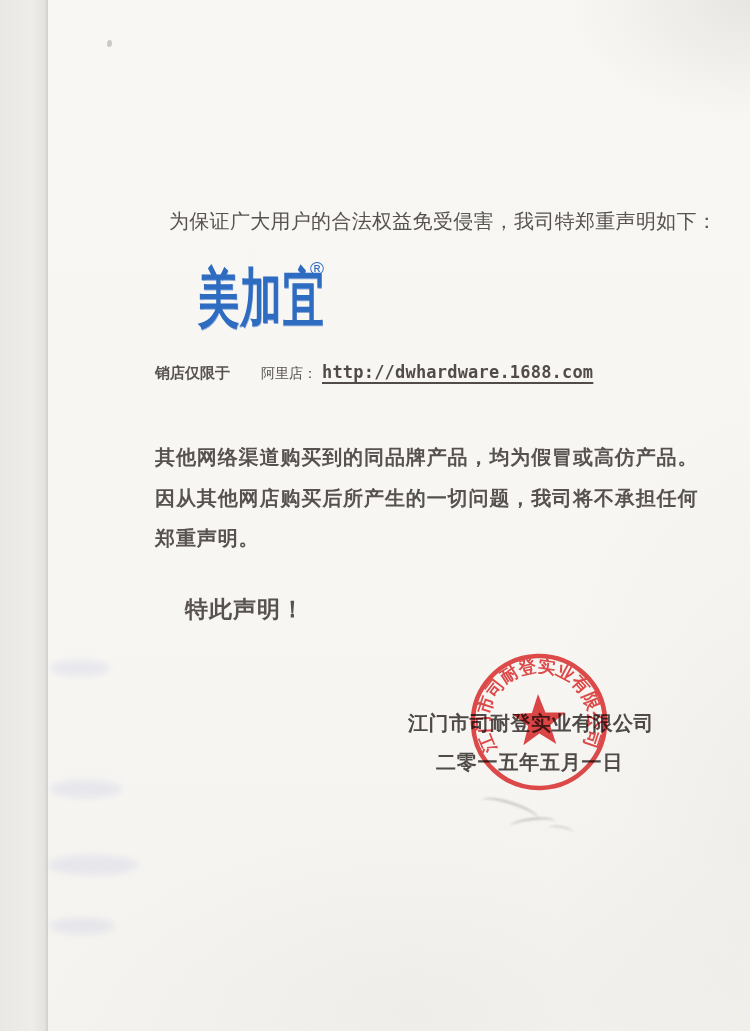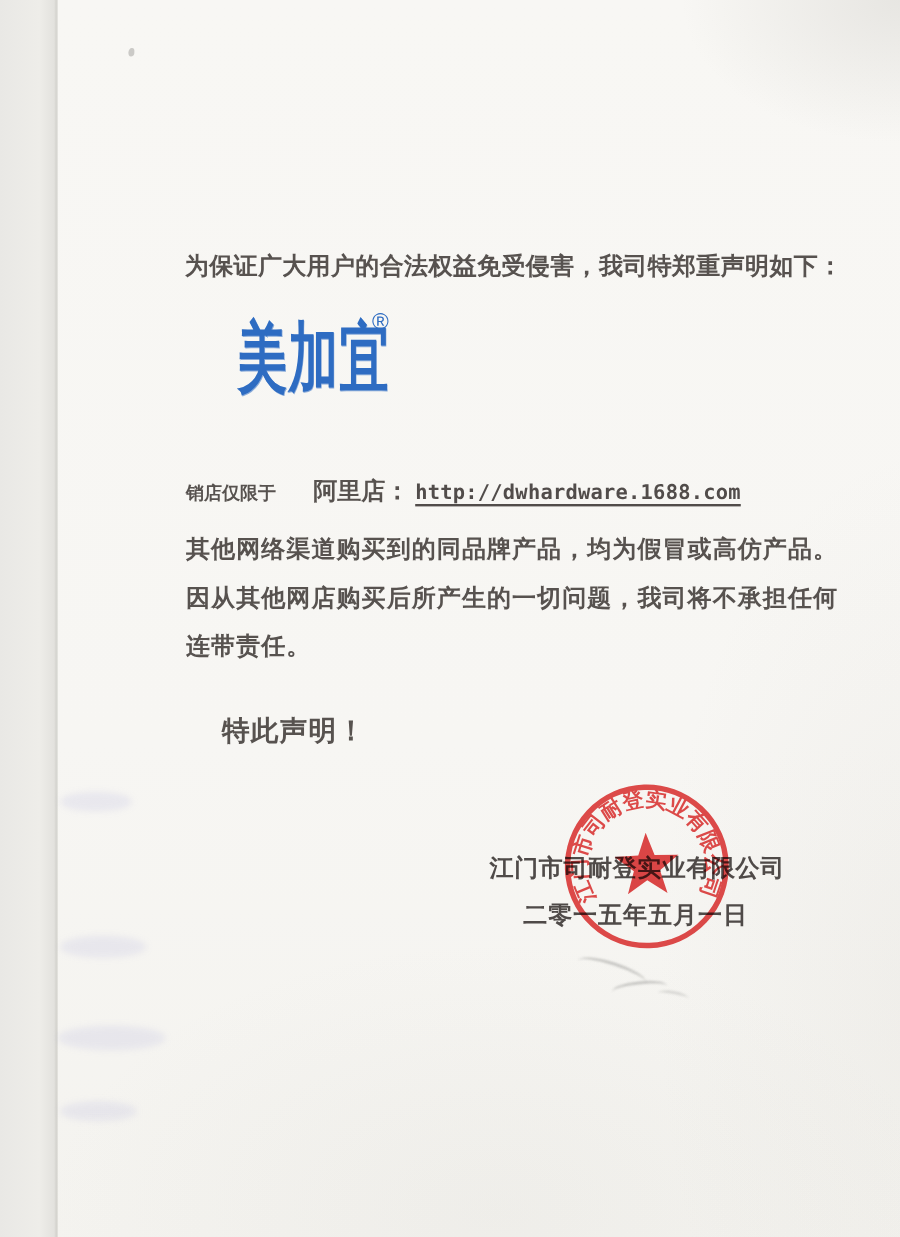--- a/index.html
+++ b/index.html
@@ -41,22 +41,22 @@
     border-radius: 60% 40% 55% 45%;
     filter: blur(0.4px);
   }
   .doc-title {
     position: absolute; left: 0; top: 101px; width: 100%;
     text-align: center;
     font-size: 46px; font-weight: 700; letter-spacing: 3px;
     color: #4d4849;
   }
   .intro-line {
-    position: absolute; left: 154px; top: 208px;
-    font-size: 20px; font-weight: 700; letter-spacing: 0.3px;
+    position: absolute; left: 169px; top: 208px;
+    font-size: 20px; font-weight: 400; letter-spacing: 0.3px;
     color: #57524f; white-space: nowrap;
   }
   .brand-row { position: absolute; left: 198px; top: 256px; }
   .brand-logo {
     display: inline-block;
     font-size: 45px; font-weight: 700; letter-spacing: 1px;
     color: #2e6cc2;
     transform: scaleY(1.42) scaleX(0.92);
     transform-origin: left top;
     text-shadow: 0.5px 0.5px 0 rgba(46,108,194,0.55);
@@ -70,30 +70,29 @@
     font-size: 20px; font-weight: 600; letter-spacing: 0.6px;
     color: #56514e; white-space: nowrap;
   }
   .store-row { position: absolute; white-space: nowrap; }
   .store-row.r1 { top: 362px; left: 155px; }
   .store-row.r2 { top: 402px; left: 287px; }
   .store-prefix {
     display: inline-block; margin-right: 31px;
     font-size: 15px; font-weight: 600; color: #57524f;
   }
-  .store-label { display: inline-block; font-size: 20px; font-weight: 700; color: #57524f; }
+  .store-label { display: inline-block; font-size: 14px; font-weight: 400; color: #57524f; }
   .store-url {
     display: inline-block; margin-left: 5px;
     font-family: "DejaVu Sans Mono", "Liberation Mono", monospace;
     font-size: 17px; font-weight: 600; letter-spacing: 0.2px;
     color: #514c4a;
     text-decoration: underline;
     text-underline-offset: 4px;
     text-decoration-thickness: 1.5px;
-    margin-top: 39px;
   }
   .body-line {
     position: absolute; left: 155px;
     font-size: 20px; font-weight: 600; letter-spacing: 0.9px;
     color: #57524f; white-space: nowrap;
   }
   .body-line.l1 { top: 444px; }
   .body-line.l2 { top: 485px; }
   .body-line.l3 { top: 525px; }
   .closing-line {
@@ -149,21 +148,21 @@
     <span class="brand-logo">美加宜</span>
     <span class="brand-reg">®</span>
   </div>
 
   <div class="store-row r1">
     <span class="store-prefix">销店仅限于</span><span class="store-label">阿里店：</span><span class="store-url">http://dwhardware.1688.com</span>
   </div>
 
   <p class="body-line l2">因从其他网店购买后所产生的一切问题，我司将不承担任何</p>
   <p class="body-line l1">其他网络渠道购买到的同品牌产品，均为假冒或高仿产品。</p>
-  <p class="body-line l3">连带责任。</p>
+  <p class="body-line l3">郑重声明。</p>
 
   <p class="closing-line">特此声明！</p>
 
   <p class="sig-company">江门市司耐登实业有限公司</p>
   <p class="sig-date">二零一五年五月一日</p>
 
   <div class="stamp">
     <svg viewBox="-75 -75 150 150" xmlns="http://www.w3.org/2000/svg">
       <defs>
         <path id="ringPath" d="M -38.3 32.1 A 50 50 0 1 1 38.3 32.1" fill="none"></path>

